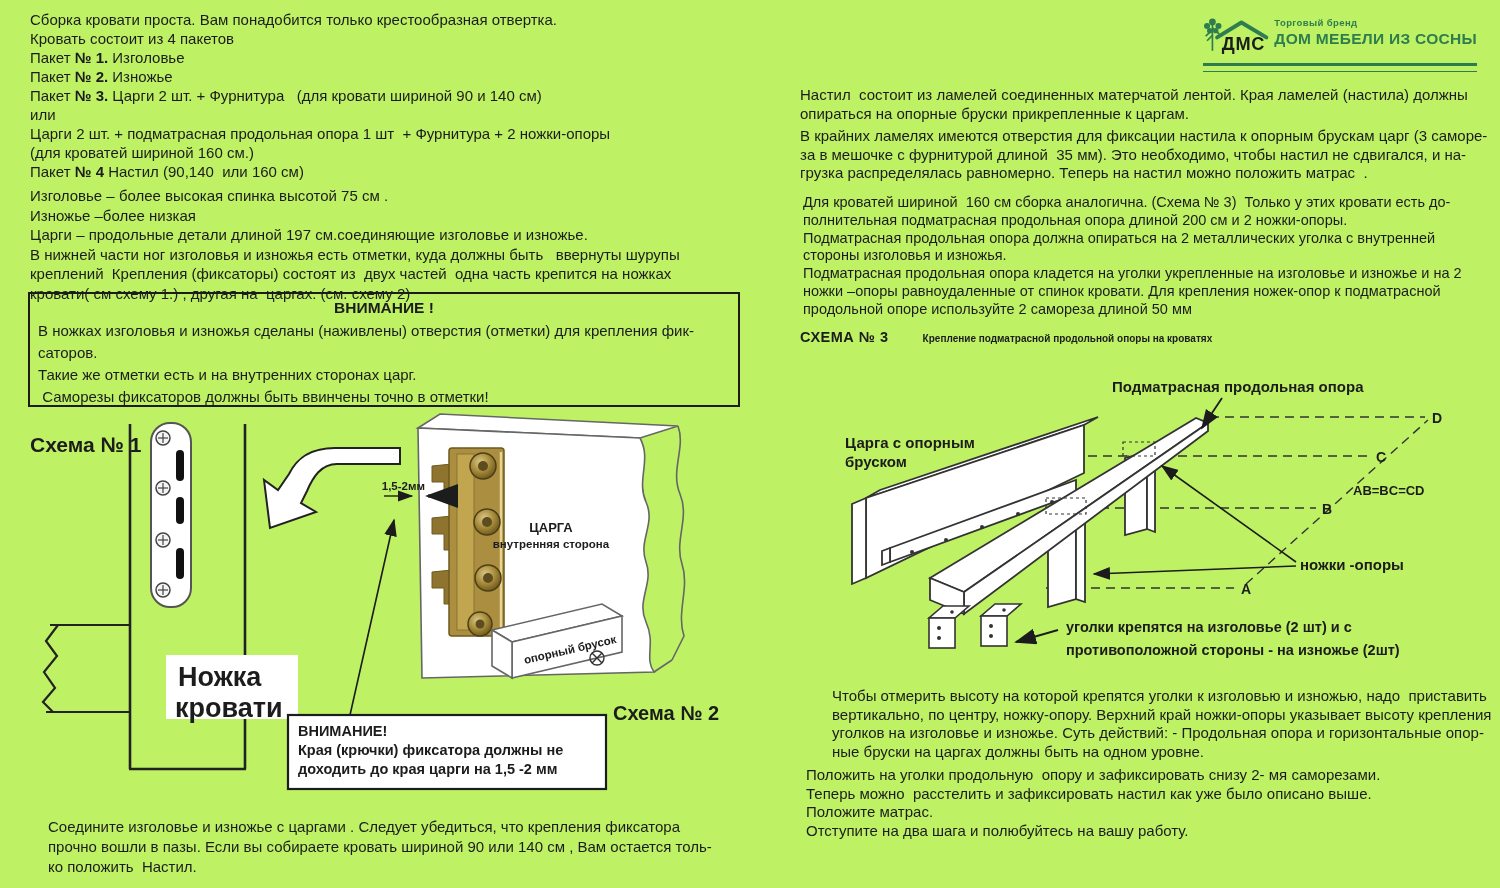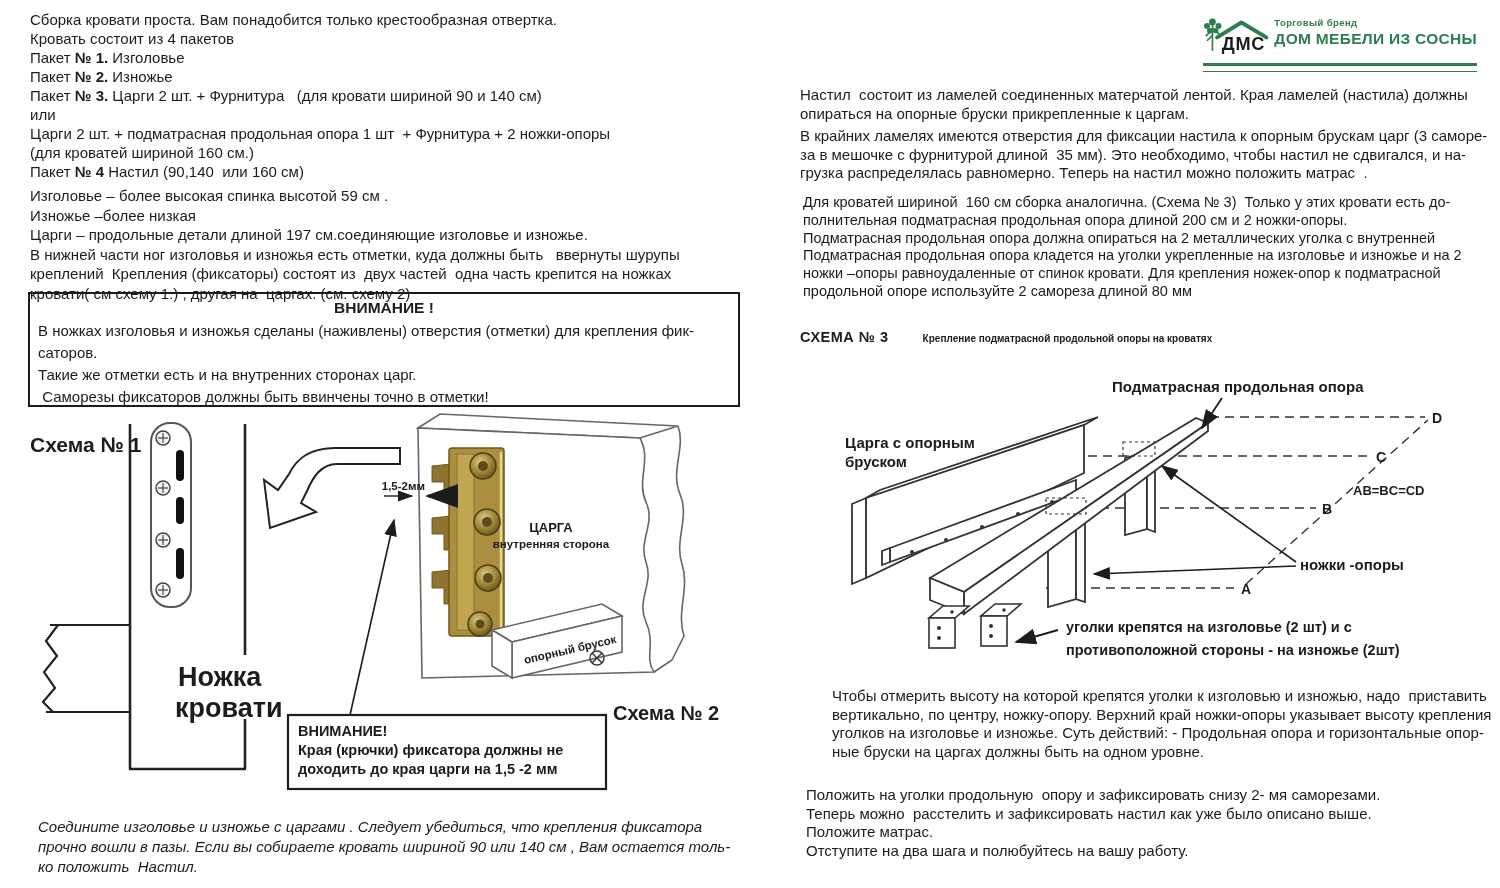--- a/index.html
+++ b/index.html
@@ -1,16 +1,16 @@
 <!DOCTYPE html>
 <html><head>
 <meta charset="utf-8">
 <style>
   html,body{margin:0;padding:0;background:#e8e8e8;}
-  #page{position:relative;width:1500px;height:888px;background:#ffffff;overflow:hidden;
+  #page{position:relative;width:1500px;height:888px;background:#bef264;overflow:hidden;
         font-family:"Liberation Sans","DejaVu Sans",sans-serif;color:#1c1c1c;}
   .abs{position:absolute;}
   .tb{position:absolute;font-size:15px;}
   .line{white-space:pre-wrap;}
   .lh19 .line{line-height:19px;}
   .lh195 .line{line-height:19.5px;}
   .lh186 .line{line-height:18.6px;}
   .lh178 .line{line-height:17.8px;font-size:14.5px;}
   .lh20 .line{line-height:20px;}
   #warn1{left:28px;top:292px;width:692px;height:107px;border:2px solid #1c1c1c;padding:2px 8px;}
@@ -39,39 +39,39 @@
       <div class="line"><span>Пакет </span><b>№ 1.</b><span> Изголовье</span></div>
       <div class="line"><span>Пакет </span><b>№ 2.</b><span> Изножье</span></div>
       <div class="line"><span>Пакет </span><b>№ 3.</b><span> Царги 2 шт. + Фурнитура   (для кровати шириной 90 и 140 см)</span></div>
       <div class="line"><span>или</span><b></b><span></span></div>
       <div class="line"><span>Царги 2 шт. + подматрасная продольная опора 1 шт  + Фурнитура + 2 ножки-опоры</span><b></b><span></span></div>
       <div class="line"><span>(для кроватей шириной 160 см.)</span><b></b><span></span></div>
       <div class="line"><span>Пакет </span><b>№ 4</b><span> Настил (90,140  или 160 см)</span></div>
     </div>
 
   <div class="tb lh195" style="left:30px;top:186px;">
-      <div class="line">Изголовье – более высокая спинка высотой 59 см .</div>
+      <div class="line">Изголовье – более высокая спинка высотой 75 см .</div>
       <div class="line">Изножье –более низкая</div>
       <div class="line">Царги – продольные детали длиной 197 см.соединяющие изголовье и изножье.</div>
       <div class="line">В нижней части ног изголовья и изножья есть отметки, куда должны быть   ввернуты шурупы</div>
       <div class="line">креплений  Крепления (фиксаторы) состоят из  двух частей  одна часть крепится на ножках</div>
       <div class="line">кровати( см схему 1.) , другая на  царгах. (см. схему 2)</div>
     </div>
 
   <div class="abs" id="warn1">
     <div class="wtitle">ВНИМАНИЕ !</div>
     <div>
         <div class="line">В ножках изголовья и изножья сделаны (наживлены) отверстия (отметки) для крепления фик-</div>
         <div class="line">саторов.</div>
         <div class="line">Такие же отметки есть и на внутренних сторонах царг.</div>
         <div class="line"> Саморезы фиксаторов должны быть ввинчены точно в отметки!</div>
       </div>
   </div>
 
-  <div class="tb lh20" style="left:38px;top:817px;font-style:italic;">
+  <div class="tb lh20" style="left:48px;top:817px;">
       <div class="line">Соедините изголовье и изножье с царгами . Следует убедиться, что крепления фиксатора</div>
       <div class="line">прочно вошли в пазы. Если вы собираете кровать шириной 90 или 140 см , Вам остается толь-</div>
       <div class="line">ко положить  Настил.</div>
     </div>
 
   <svg class="abs" style="left:28px;top:408px;" width="702" height="392" viewBox="0 0 702 392">
     <defs>
       <radialGradient id="gScrew" cx="40%" cy="35%" r="75%">
         <stop offset="0%" stop-color="#dcc887"></stop>
           <stop offset="55%" stop-color="#a08434"></stop>
@@ -191,23 +191,24 @@
     </div>
   <div class="tb lh186" style="left:800px;top:127px;">
       <div class="line">В крайних ламелях имеются отверстия для фиксации настила к опорным брускам царг (3 саморе-</div>
       <div class="line">за в мешочке с фурнитурой длиной  35 мм). Это необходимо, чтобы настил не сдвигался, и на-</div>
       <div class="line">грузка распределялась равномерно. Теперь на настил можно положить матрас  .</div>
     </div>
   <div class="tb lh178" style="left:803px;top:194px;">
       <div class="line">Для кроватей шириной  160 см сборка аналогична. (Схема № 3)  Только у этих кровати есть до-</div>
       <div class="line">полнительная подматрасная продольная опора длиной 200 см и 2 ножки-опоры.</div>
       <div class="line">Подматрасная продольная опора должна опираться на 2 металлических уголка с внутренней</div>
+      <div class="line">стороны изголовья и изножья.</div>
       <div class="line">Подматрасная продольная опора кладется на уголки укрепленные на изголовье и изножье и на 2</div>
       <div class="line">ножки –опоры равноудаленные от спинок кровати. Для крепления ножек-опор к подматрасной</div>
-      <div class="line">продольной опоре используйте 2 самореза длиной 80 мм</div>
+      <div class="line">продольной опоре используйте 2 самореза длиной 50 мм</div>
     </div>
 
   <div class="abs" id="schema3-heading">
     <span class="num">СХЕМА № 3</span>
     <span class="ttl">Крепление подматрасной продольной опоры  на кроватях</span>
   </div>
 
   <svg class="abs" style="left:830px;top:362px;" width="630" height="318" viewBox="0 0 630 318">
     <defs>
       <marker id="ah3" markerWidth="12" markerHeight="9" refX="10" refY="4" orient="auto">
@@ -297,21 +298,21 @@
     <text x="236" y="270" font-size="14.5" font-weight="bold">уголки крепятся на изголовье (2 шт) и с</text>
     <text x="236" y="293" font-size="14.5" font-weight="bold">противоположной стороны - на изножье (2шт)</text>
   </svg>
 
   <div class="tb lh186" style="left:832px;top:687px;">
       <div class="line">Чтобы отмерить высоту на которой крепятся уголки к изголовью и изножью, надо  приставить</div>
       <div class="line">вертикально, по центру, ножку-опору. Верхний край ножки-опоры указывает высоту крепления</div>
       <div class="line">уголков на изголовье и изножье. Суть действий: - Продольная опора и горизонтальные опор-</div>
       <div class="line">ные бруски на царгах должны быть на одном уровне.</div>
     </div>
-  <div class="tb lh186" style="left:806px;top:766px;margin-top:20px;">
+  <div class="tb lh186" style="left:806px;top:766px;">
       <div class="line">Положить на уголки продольную  опору и зафиксировать снизу 2- мя саморезами.</div>
       <div class="line">Теперь можно  расстелить и зафиксировать настил как уже было описано выше.</div>
       <div class="line">Положите матрас.</div>
       <div class="line">Отступите на два шага и полюбуйтесь на вашу работу.</div>
     </div>
 
   <div class="abs" id="logo">
     <div class="row">
       <svg width="96" height="52" viewBox="0 0 100 56">
         <g stroke="#2e7d4e" stroke-width="2.5" fill="none">

